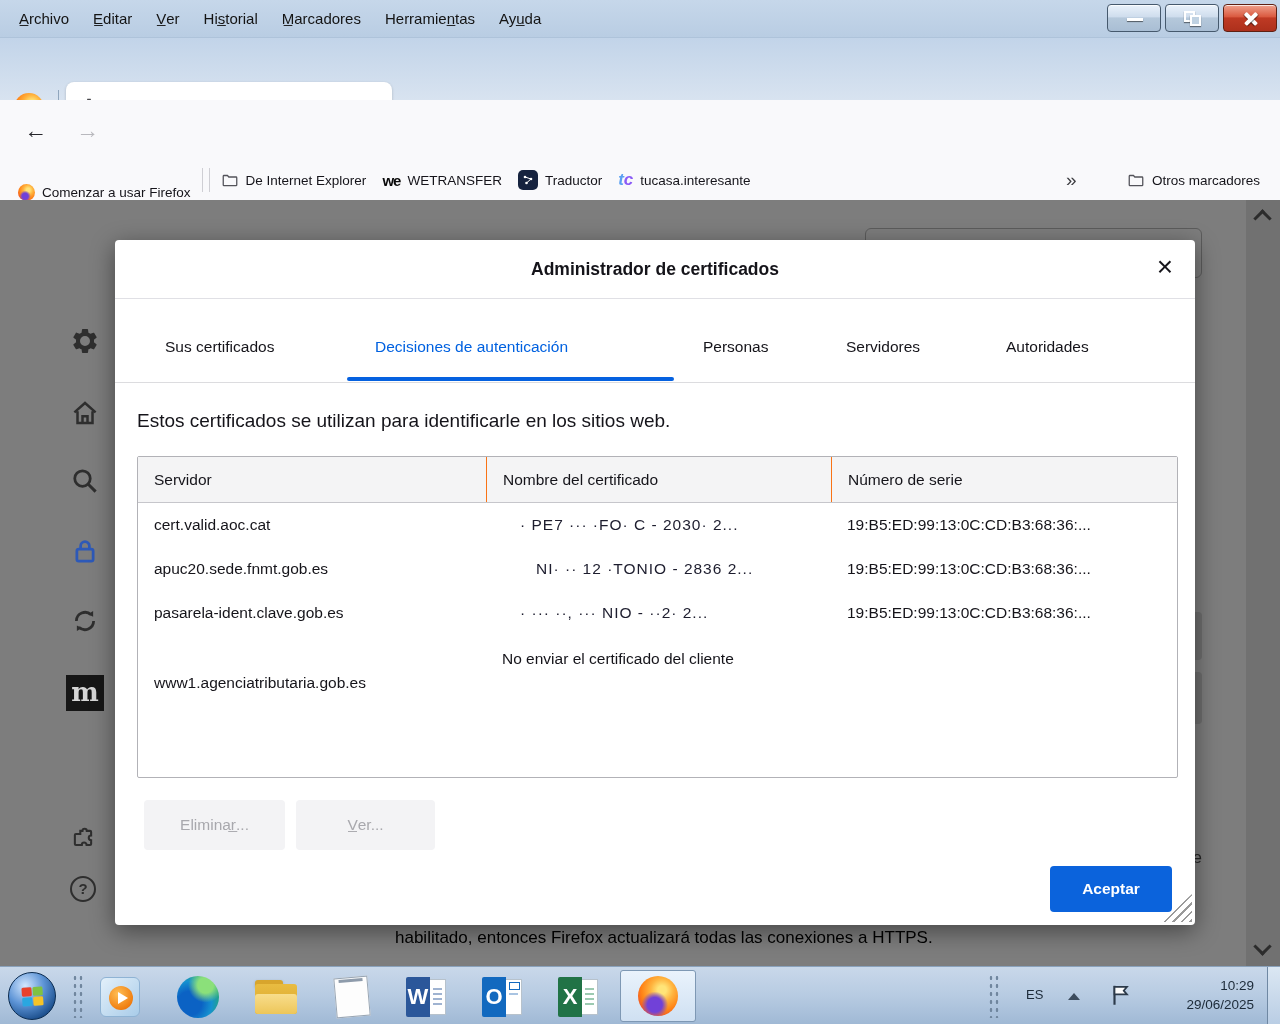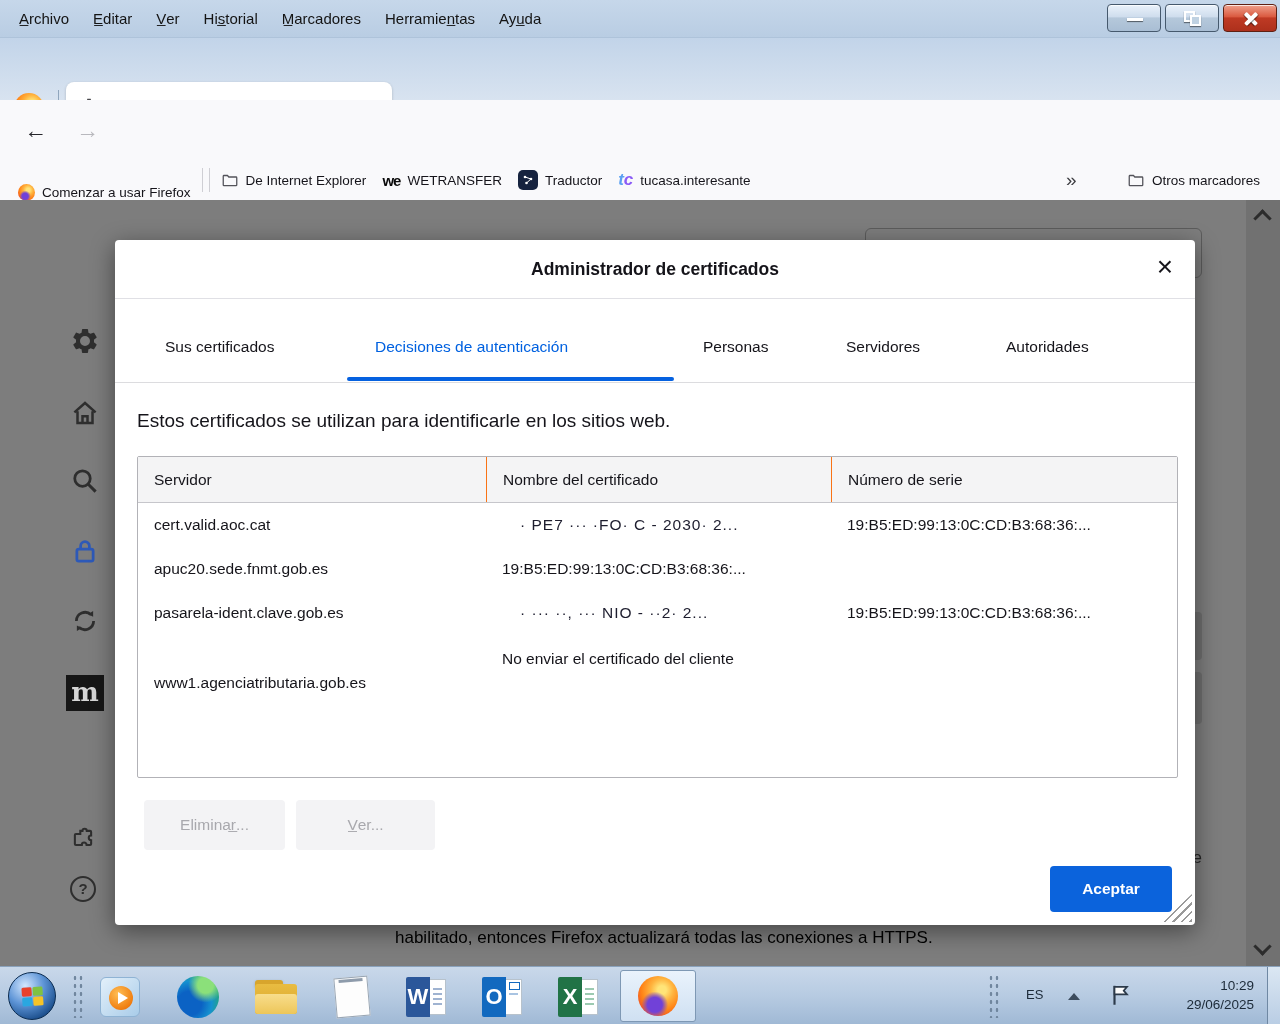--- a/index.html
+++ b/index.html
@@ -303,20 +303,21 @@
       <div class="ccell">Número de serie</div>
     </div>
     <div class="cbody">
       <div class="crow">
         <div class="ccell">cert.valid.aoc.cat</div>
         <div class="ccell redacted" style="padding-left:34px;">· PE7 ···  ·FO· C - 2030· 2...</div>
         <div class="ccell">19:B5:ED:99:13:0C:CD:B3:68:36:...</div>
       </div>
       <div class="crow">
         <div class="ccell">apuc20.sede.fnmt.gob.es</div>
+        <div class="ccell redacted" style="padding-left:50px;">NI· ·· 12  ·TONIO - 2836 2...</div>
         <div class="ccell">19:B5:ED:99:13:0C:CD:B3:68:36:...</div>
       </div>
       <div class="crow">
         <div class="ccell">pasarela-ident.clave.gob.es</div>
         <div class="ccell redacted" style="padding-left:34px;">· ··· ··, ··· NIO - ··2· 2...</div>
         <div class="ccell">19:B5:ED:99:13:0C:CD:B3:68:36:...</div>
       </div>
       <div class="crow tall">
         <div class="ccell" style="line-height:88px;white-space:nowrap;">www1.agenciatributaria.gob.es</div>
         <div class="ccell" style="max-width:300px;">No enviar el certificado del cliente</div>

